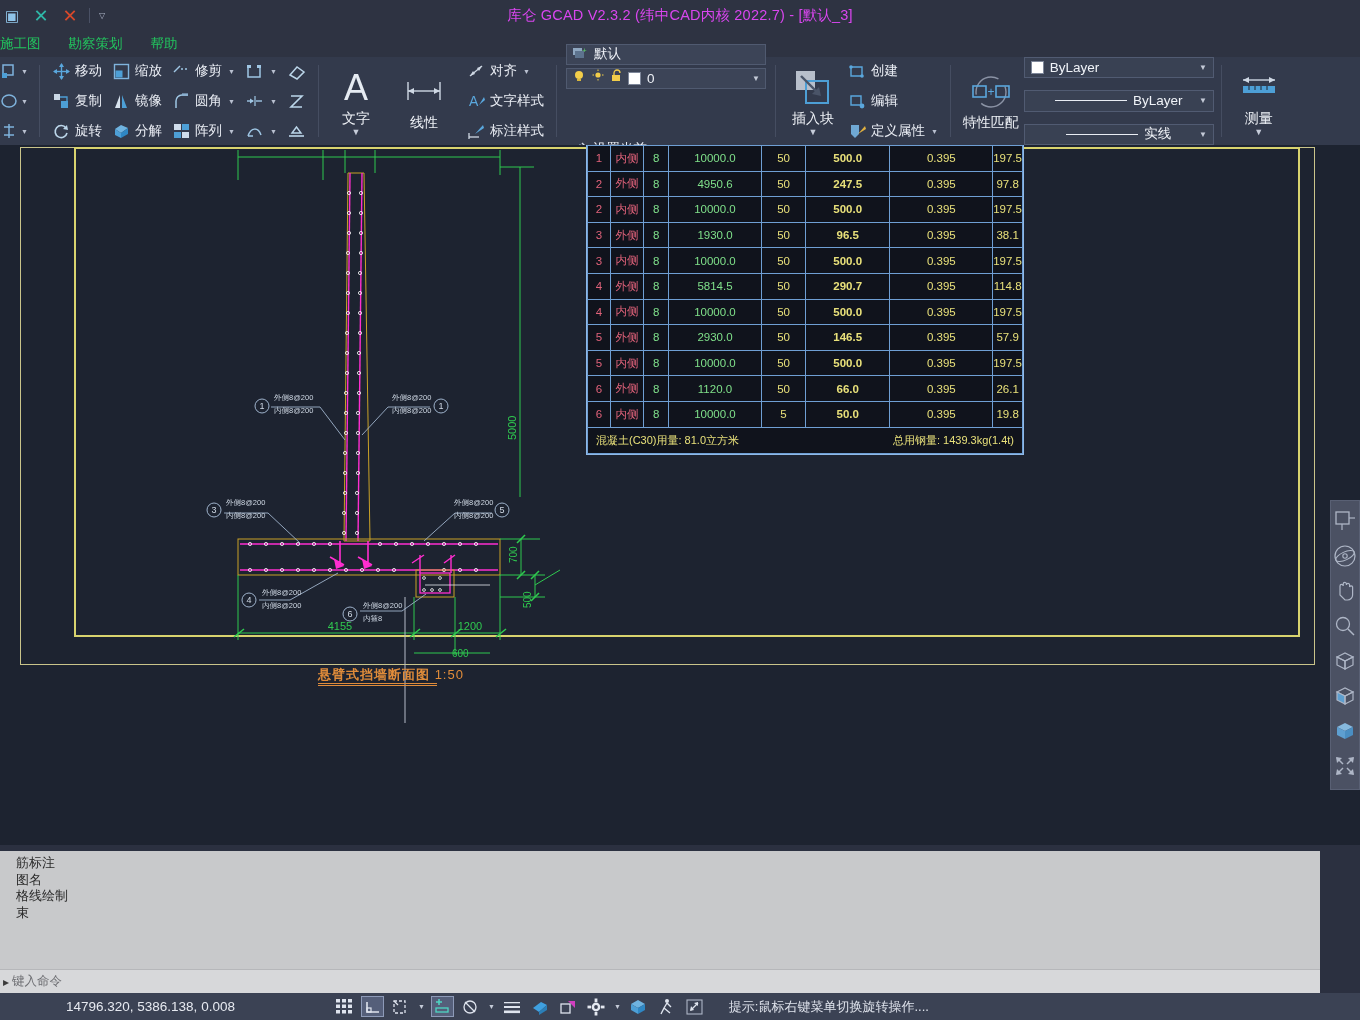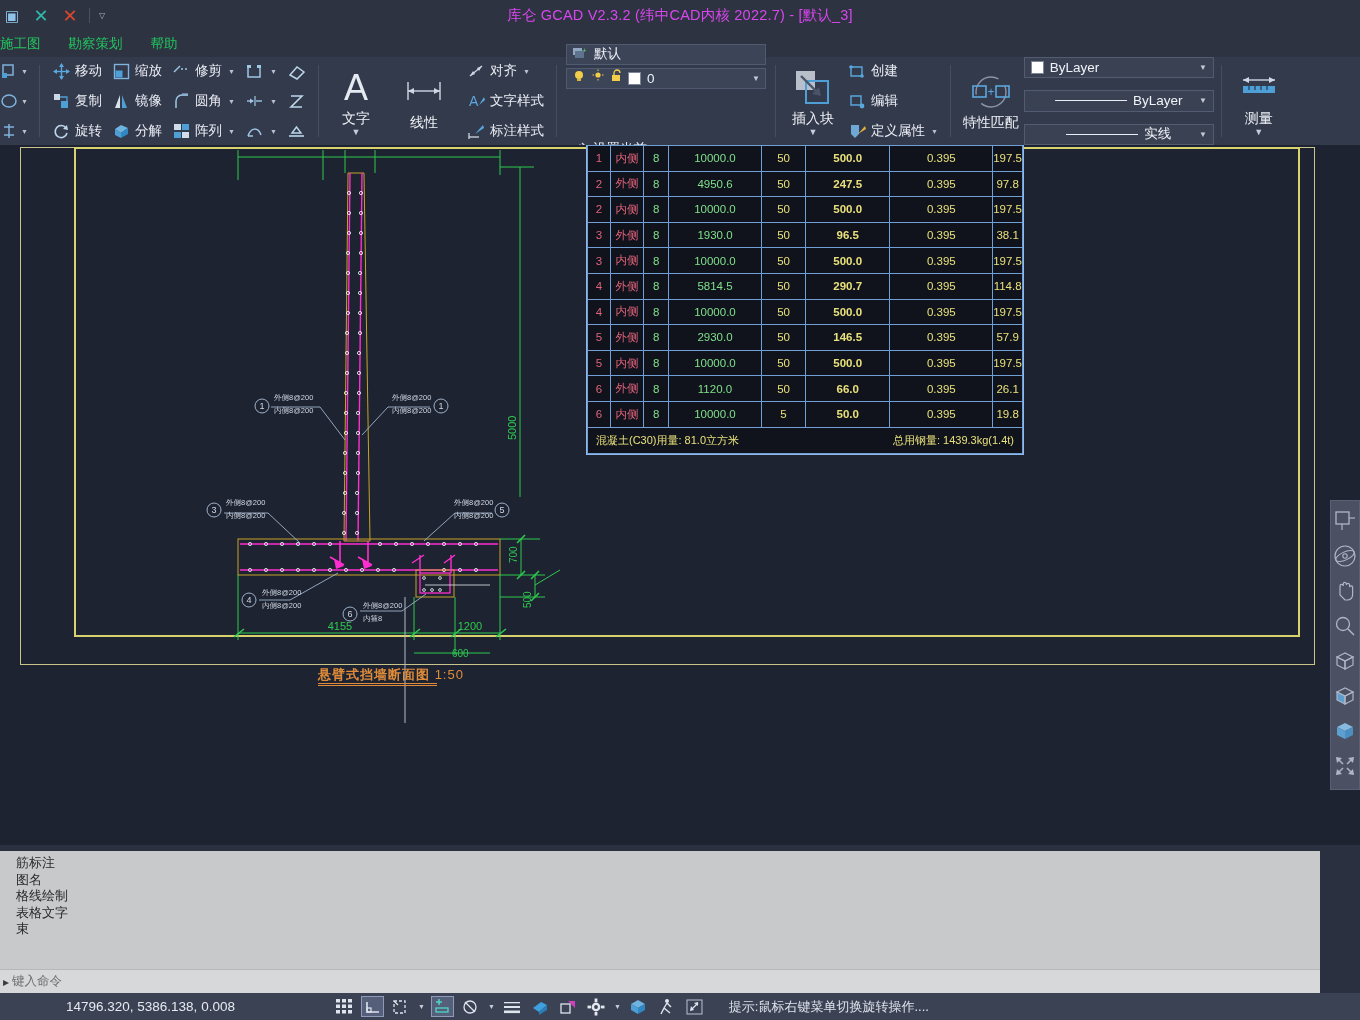--- a/index.html
+++ b/index.html
@@ -985,21 +985,20 @@
     </div>
   </div>
 </div>
 
 <div class="cmdwrap">
   <div class="cmd-top"></div>
   <div class="cmd-hist">
     <div>筋标注</div>
     <div>图名</div>
     <div>格线绘制</div>
-    <div>表格文字</div>
     <div>束</div>
   </div>
   <div class="cmd-input">
     <span class="cmd-caret">▸</span>
     <span>键入命令</span>
   </div>
   <div class="cmd-right"></div>
 </div>
 
 <div class="status">

